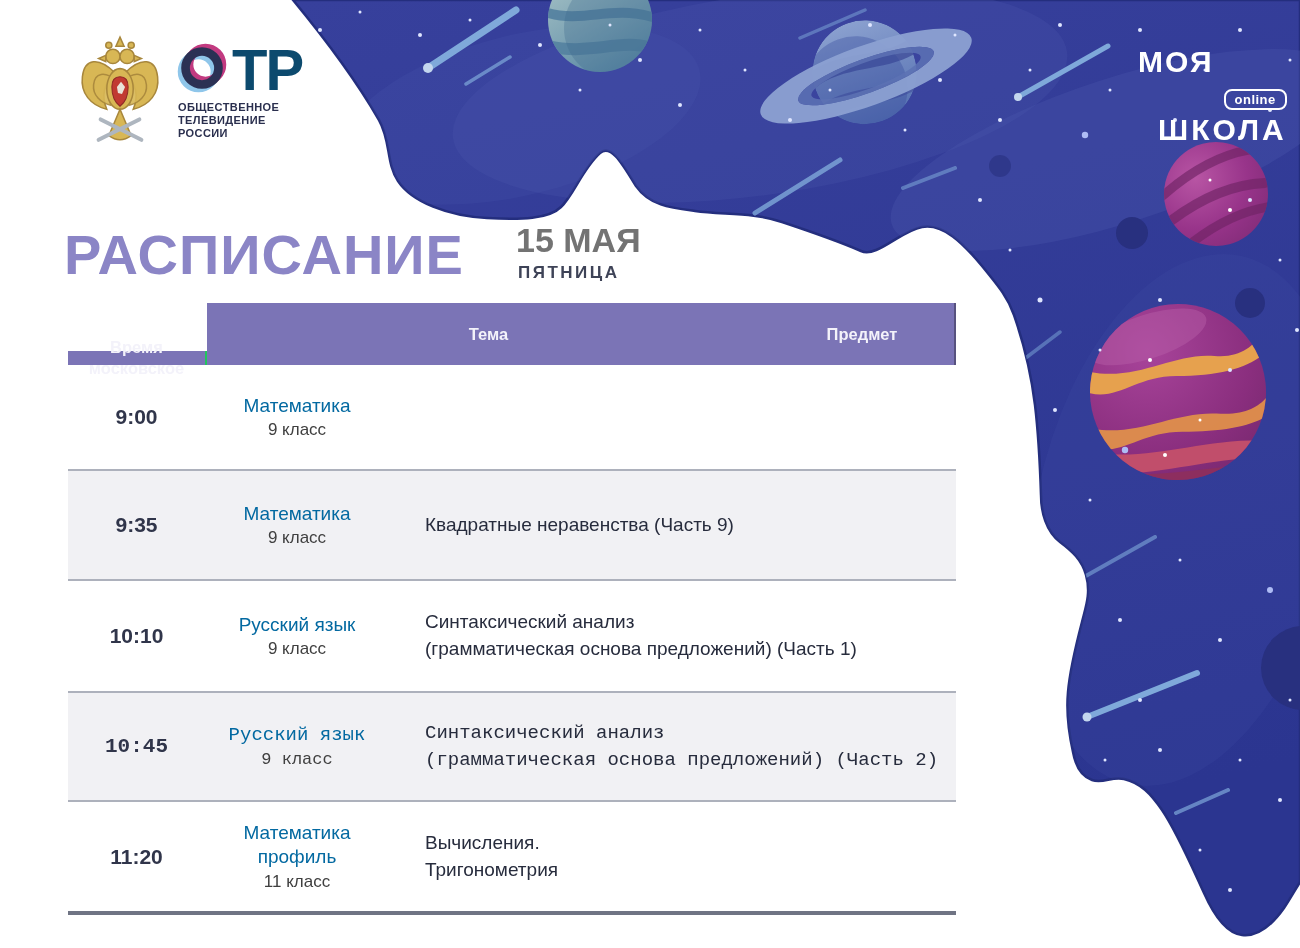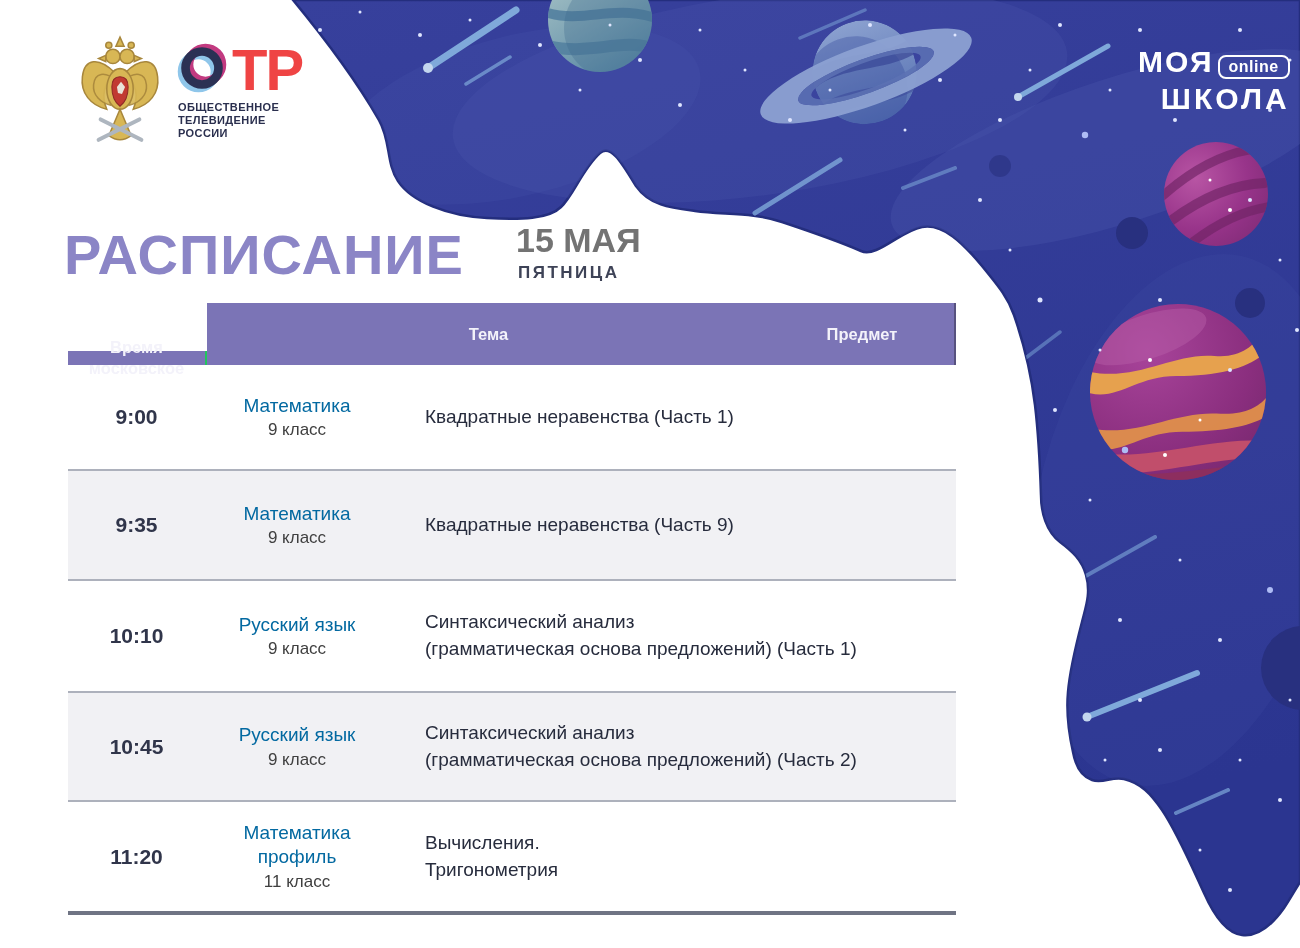--- a/index.html
+++ b/index.html
@@ -4,28 +4,28 @@
 <style>
   html,body{margin:0;padding:0;background:#e8e8e8;}
   .canvas{position:relative;width:1300px;height:948px;background:#ffffff;overflow:hidden;
           font-family:"Liberation Sans", sans-serif;}
   .splash-svg{position:absolute;left:0;top:0;width:1300px;height:948px;}
 
   
   .emblem{position:absolute;left:74px;top:30px;width:92px;height:122px;}
   .otr-mark{position:absolute;left:176px;top:42px;width:52px;height:52px;}
   .otr-title{position:absolute;left:232px;top:36px;font-size:58px;font-weight:bold;
-             color:#ef4444;letter-spacing:-2px;}
+             color:#0c4a6e;letter-spacing:-2px;}
   .otr-sub{position:absolute;left:178px;top:101px;font-size:11px;font-weight:bold;
            color:#2a2f4e;line-height:13px;letter-spacing:.4px;}
   .school{position:absolute;left:1138px;top:45px;color:#ffffff;}
-  .school-row1{display:flex;align-items:flex-end;gap:4px;}
+  .school-row1{display:flex;align-items:flex-start;gap:10px;}
   .school-line1{font-size:30px;font-weight:bold;letter-spacing:2px;}
   .school-badge{border:2.5px solid #ffffff;border-radius:8px;padding:1px 9px;
-                font-size:16px;font-weight:bold;letter-spacing:.5px;}
+                font-size:13px;font-weight:bold;letter-spacing:.5px;margin-top:44px;}
   .school-line2{font-size:30px;font-weight:bold;letter-spacing:3px;margin-top:3px;text-align:right;}
 
   
   .page-title{position:absolute;left:64px;top:222px;font-size:56px;font-weight:bold;
               color:#8b85c6;letter-spacing:1px;}
   .date{position:absolute;left:516px;top:221px;font-size:34px;font-weight:bold;color:#737373;}
   .weekday{position:absolute;left:518px;top:263px;font-size:17px;font-weight:bold;
            color:#3e4357;letter-spacing:2.5px;}
 
   
@@ -301,40 +301,39 @@
       <div class="th th3">Тема</div>
       <div class="th th2">Предмет</div>
     </div>
     <div id="tbody">
         <div class="row" style="height: 104px;">
           <div class="c-time">9:00</div>
           <div class="c-subj">
             <div class="subj">Математика</div>
             <div class="grade">9 класс</div>
           </div>
-          <div class="c-topic">Квадратные неравенства (Часть 1)</div>
         </div>
         <div class="row alt" style="height: 108px;">
           <div class="c-time">9:35</div>
           <div class="c-subj">
             <div class="subj">Математика</div>
             <div class="grade">9 класс</div>
           </div>
           <div class="c-topic">Квадратные неравенства (Часть 9)</div>
         </div>
         <div class="row" style="height: 110px;">
           <div class="c-time">10:10</div>
           <div class="c-subj">
             <div class="subj">Русский язык</div>
             <div class="grade">9 класс</div>
           </div>
           <div class="c-topic">Синтаксический анализ
 (грамматическая основа предложений) (Часть 1)</div>
         </div>
-        <div class="row alt" style="height: 107px;">
+        <div class="row alt" style="height: 107px; font-family: Liberation Mono, monospace;">
           <div class="c-time">10:45</div>
           <div class="c-subj">
             <div class="subj">Русский язык</div>
             <div class="grade">9 класс</div>
           </div>
           <div class="c-topic">Синтаксический анализ
 (грамматическая основа предложений) (Часть 2)</div>
         </div>
         <div class="row last" style="height: 109px;">
           <div class="c-time">11:20</div>

